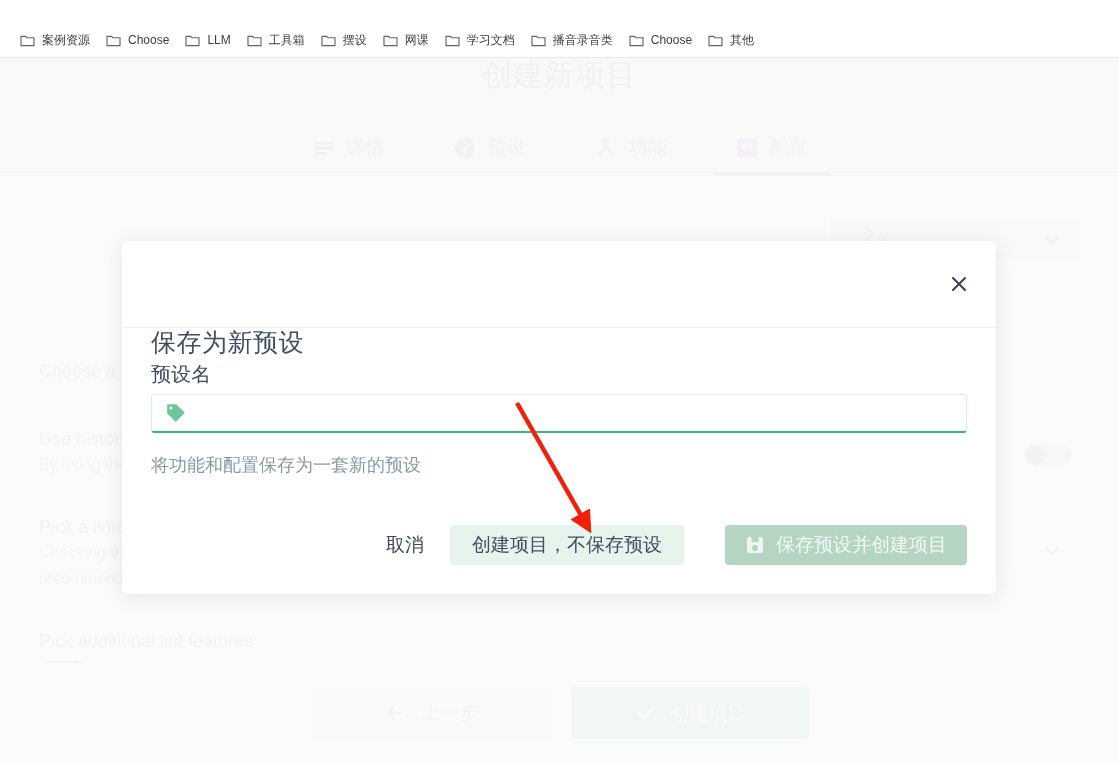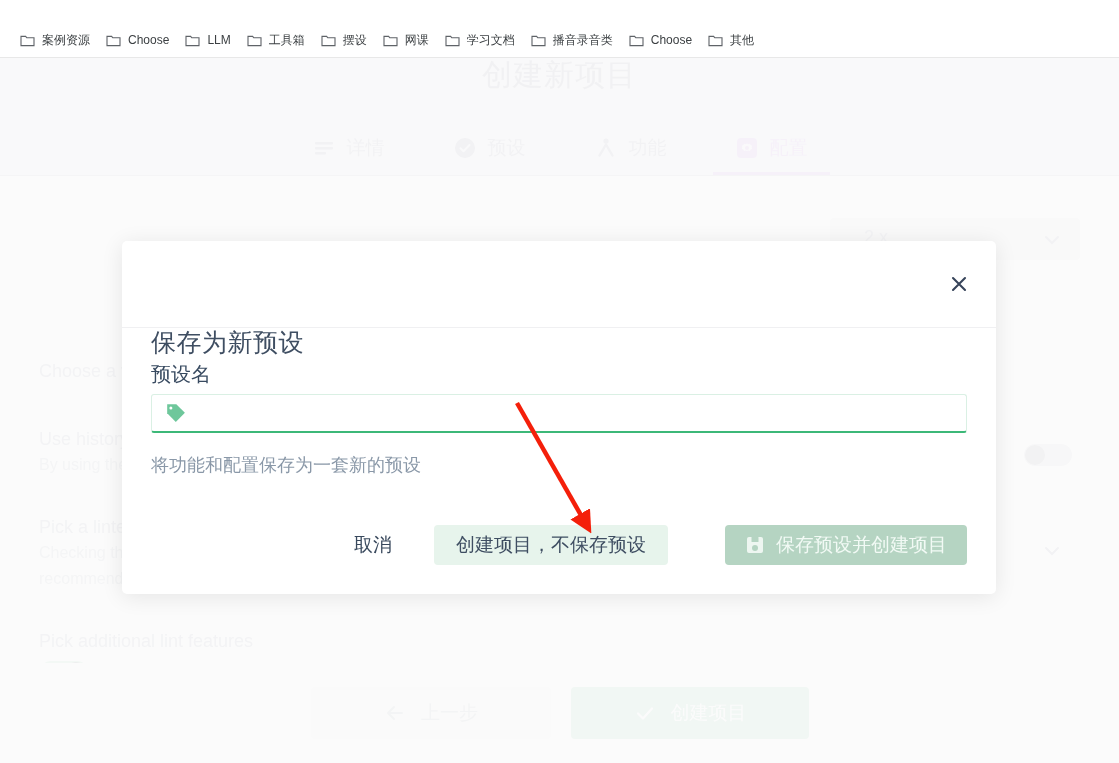--- a/index.html
+++ b/index.html
@@ -178,21 +178,21 @@
     font-size: 16px; color: #384a60;
     font-family: "Liberation Sans", sans-serif;
     padding-left: 10px;
   }
   #field-hint {
     position: absolute; left: 29px; top: 201px;
     font-size: 18px; color: #8a98a8; margin-top: 11px;
   }
   #modal-actions {
     position: absolute; right: 29px; bottom: 28px;
-    display: flex; align-items: center; gap: 32px;
+    display: flex; align-items: center; gap: 16px;
   }
   #btn-cancel {
     font-size: 19px; color: #39495d;
     cursor: pointer; padding: 8px 10px;
   }
   #btn-nosave {
     height: 40px; padding: 16px 22px;
     background: #e7f4ec; color: #3f4e62;
     border: none; border-radius: 4px;
     font-size: 19px; cursor: pointer;

